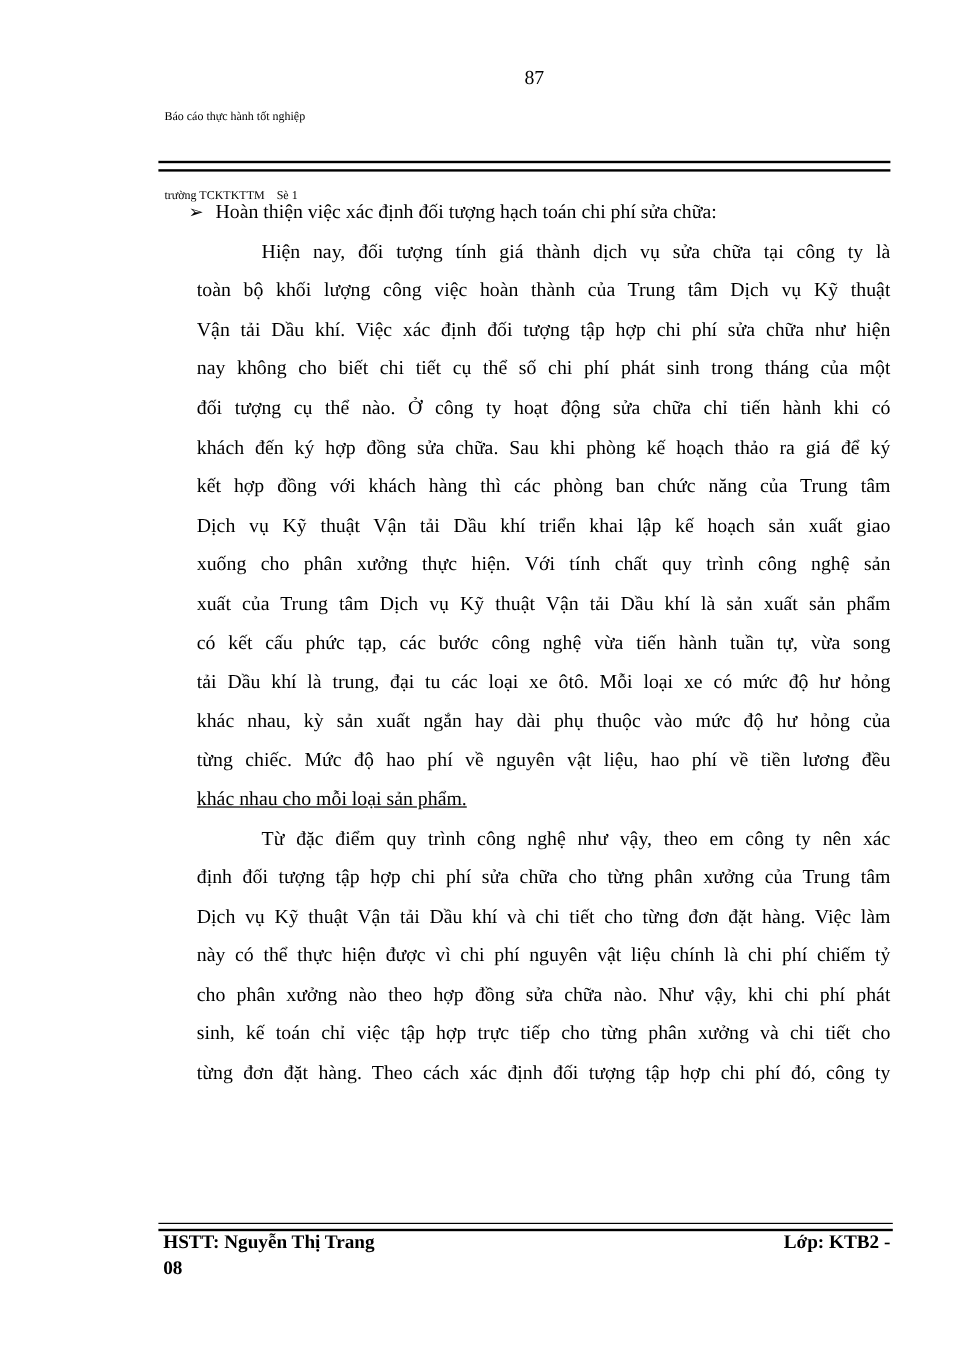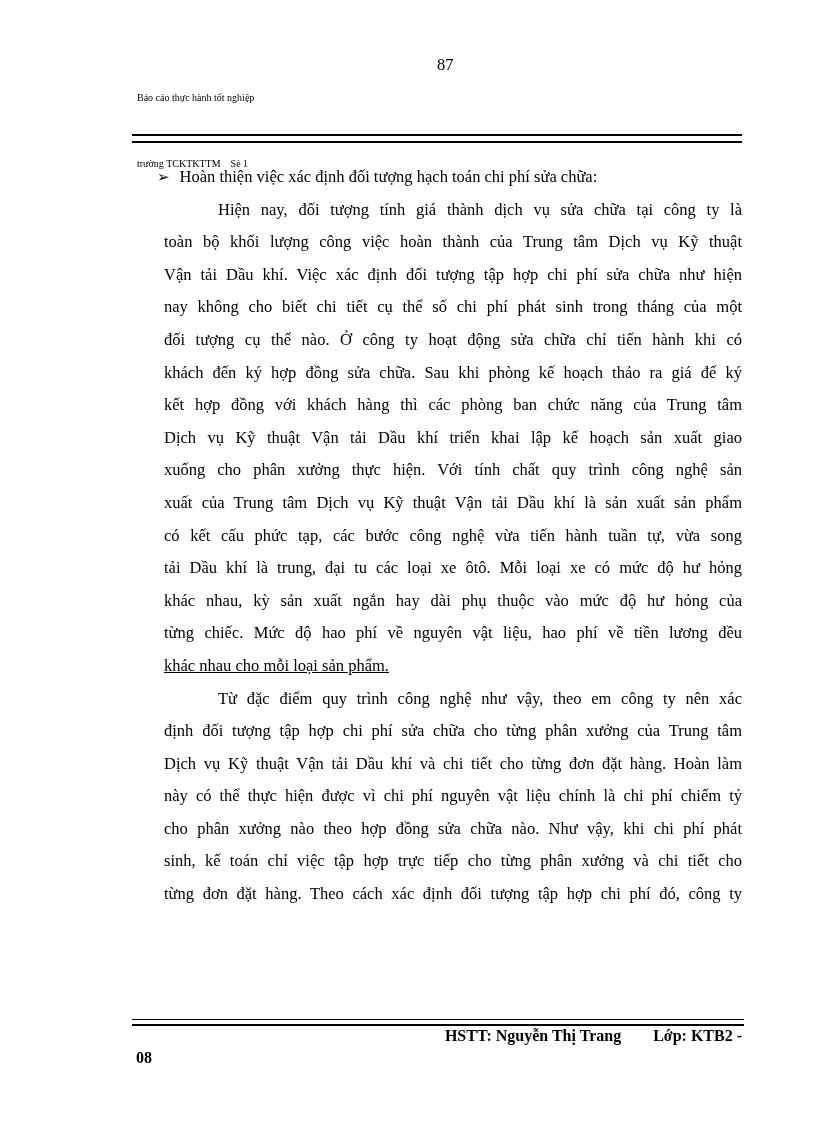--- a/index.html
+++ b/index.html
@@ -93,21 +93,21 @@
     position: absolute;
     left: 132px;
     top: 1025px;
     width: 610px;
     font-weight: bold;
     font-size: 16px;
     line-height: 22px;
   }
   .footer-line1 {
     display: flex;
-    justify-content: flex-end;
+    justify-content: space-between;
     padding-left: 4px;
     gap: 32px;
   }
   .footer-line2 { padding-left: 4px; }
 </style>
 </head>
 <body>
 
 <div class="page">
 
@@ -138,21 +138,21 @@
           <div class="tline">xuất của Trung tâm Dịch vụ Kỹ thuật Vận tải Dầu khí là sản xuất sản phẩm</div>
           <div class="tline">có kết cấu phức tạp, các bước công nghệ vừa tiến hành tuần tự, vừa song</div>
           <div class="tline">tải Dầu khí là trung, đại tu các loại xe ôtô. Mỗi loại xe có mức độ hư hỏng</div>
           <div class="tline">khác nhau, kỳ sản xuất ngắn hay dài phụ thuộc vào mức độ hư hỏng của</div>
           <div class="tline">từng chiếc. Mức độ hao phí về nguyên vật liệu, hao phí về tiền lương đều</div>
           <div class="tline noju">khác nhau cho mỗi loại sản phẩm.</div>
         </div>
         <div>
           <div class="tline indent">Từ đặc điểm quy trình công nghệ như vậy, theo em công ty nên xác</div>
           <div class="tline">định đối tượng tập hợp chi phí sửa chữa cho từng phân xưởng của Trung tâm</div>
-          <div class="tline">Dịch vụ Kỹ thuật Vận tải Dầu khí và chi tiết cho từng đơn đặt hàng. Hoàn làm</div>
+          <div class="tline">Dịch vụ Kỹ thuật Vận tải Dầu khí và chi tiết cho từng đơn đặt hàng. Việc làm</div>
           <div class="tline">này có thể thực hiện được vì chi phí nguyên vật liệu chính là chi phí chiếm tỷ</div>
           <div class="tline">cho phân xưởng nào theo hợp đồng sửa chữa nào. Như vậy, khi chi phí phát</div>
           <div class="tline">sinh, kế toán chỉ việc tập hợp trực tiếp cho từng phân xưởng và chi tiết cho</div>
           <div class="tline">từng đơn đặt hàng. Theo cách xác định đối tượng tập hợp chi phí đó, công ty</div>
         </div>
       </div>
   </div>
 
   <div class="footer-rule"></div>
 

